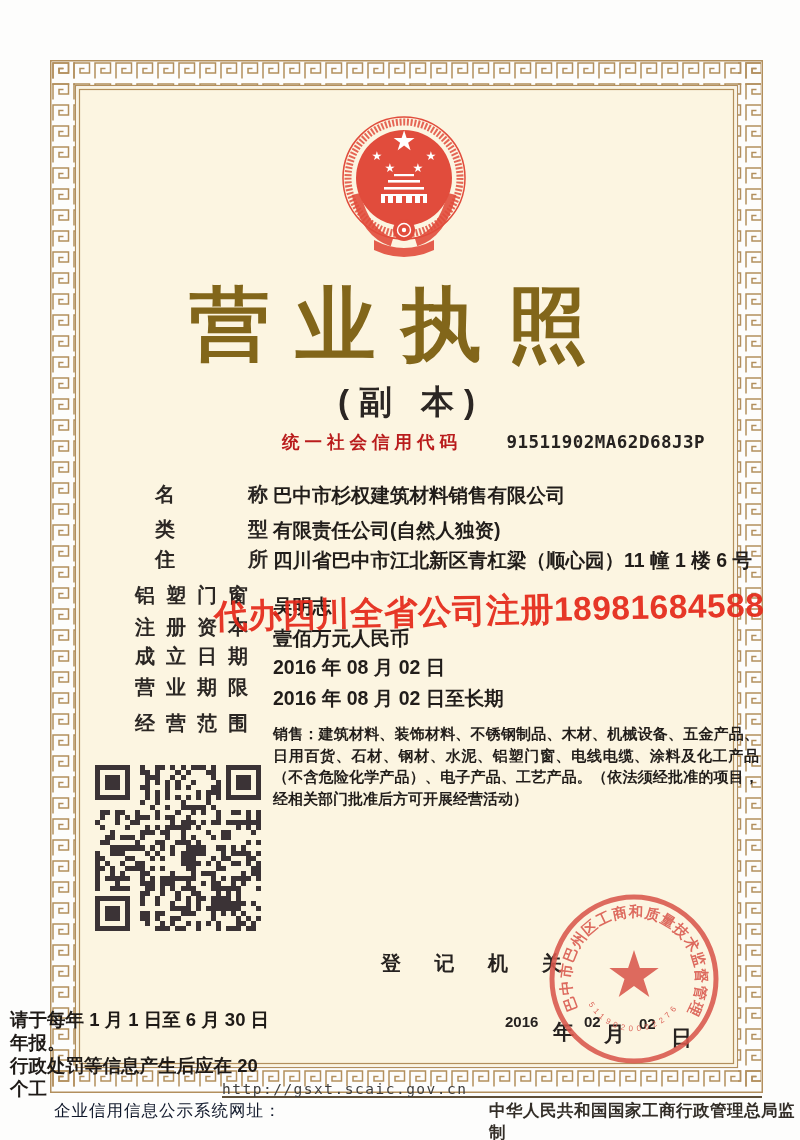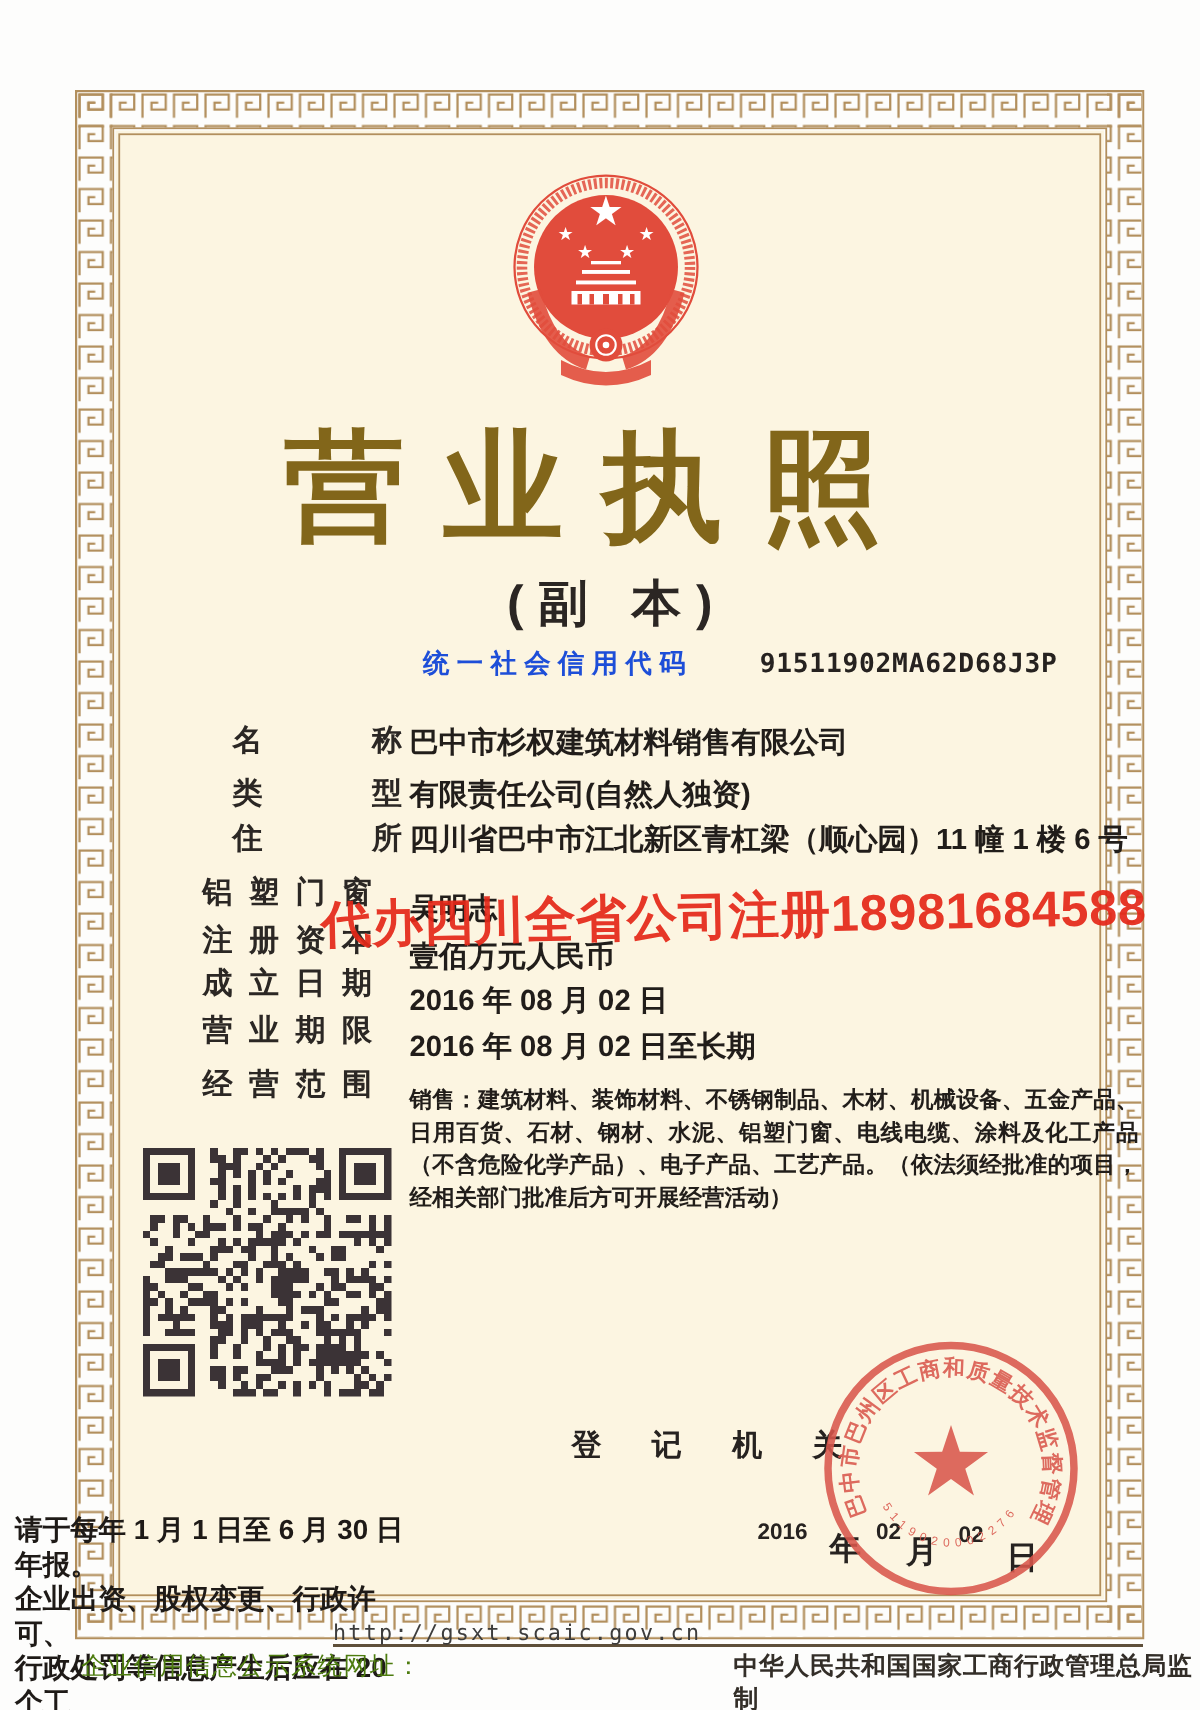--- a/index.html
+++ b/index.html
@@ -24,21 +24,21 @@
     text-align:center; font-size:80px; font-weight:700;
     color:#82661a; letter-spacing:26px; text-indent:26px;
     font-family:"Liberation Sans","DejaVu Sans",sans-serif;
   }
   .subtitle {
     left:50px; top:380px; width:713px; z-index:2;
     text-align:center; font-size:33px; font-weight:700;
     color:#2b2623; letter-spacing:10px; text-indent:10px;
   }
   .credit-line { left:282px; top:430px; z-index:2; white-space:nowrap; }
-  .credit-label { font-size:17.5px; font-weight:700; letter-spacing:5px; color:#1d4ed8; }
+  .credit-label { font-size:17.5px; font-weight:700; letter-spacing:5px; color:#b91c1c; }
   .credit-code  { font-size:17.5px; font-weight:600; color:#262220;
                   font-family:"DejaVu Sans Mono","Liberation Mono",monospace; letter-spacing:0.5px;margin-left:40px; }
 
   
   .frow { position:absolute; left:135px; z-index:2; }
   .flabel {
     position:absolute; left:0; top:0; width:113px;
     font-size:20px; font-weight:600; color:#2b2724;
     text-align:justify; text-align-last:justify; line-height:24px;
   }
@@ -72,21 +72,21 @@
   .d-yu    { left:53px;  top:10px; font-size:21px; }
   .d-month { left:84px;  top:5px;  font-size:15px; }
   .d-mu    { left:104px; top:12px; font-size:21px; }
   .d-day   { left:139px; top:7px;  font-size:15px; }
   .d-du    { left:171px; top:16px; font-size:21px; }
   .seal { left:545px; top:890px; z-index:4; opacity:.88; }
 
   
   .notice { left:10px; top:1008px; width:265px; z-index:6;
             font-size:18.5px; font-weight:700; line-height:23px; color:#1e1a17; }
-  .site-label { left:54px; top:1100px; z-index:6; font-size:16.5px; color:#4d7c0f; letter-spacing:1px; }
+  .site-label { left:54px; top:1100px; z-index:6; font-size:16.5px; color:#0f172a; letter-spacing:1px; }
   .site-url { left:222px; top:1081px; z-index:6; font-size:14.5px; color:#3c3c3c;
               font-family:"DejaVu Sans Mono","Liberation Mono",monospace; letter-spacing:1.5px; }
   .rule { left:222px; top:1096px; width:540px; height:2px; background:#5e4f39; z-index:5; }
   .issuer { left:489px; top:1100px; z-index:6; font-size:16.5px; font-weight:600; color:#332e28; letter-spacing:0.5px; }
 </style>
 </head>
 <body>
 
 <div class="page">
 
@@ -702,21 +702,20 @@
     <text font-size="14.5" fill="#d9574c" font-weight="bold" letter-spacing="1">
       <textPath href="#sealArcTop" startOffset="2">巴中市巴州区工商和质量技术监督管理局</textPath>
     </text>
     <text font-size="8" fill="#d9574c" letter-spacing="4">
       <textPath href="#sealArcBot" startOffset="8">5119020002276</textPath>
     </text>
   </svg>
 
   <div class="abs notice">
     <div>请于每年 1 月 1 日至 6 月 30 日年报。</div>
-    <div>企业出资、股权变更、行政许可、</div>
     <div>行政处罚等信息产生后应在 20 个工</div>
 
   </div>
 
   <div class="abs rule"></div>
   <div class="abs site-url">http://gsxt.scaic.gov.cn</div>
   <div class="abs site-label">企业信用信息公示系统网址：</div>
   <div class="abs issuer">中华人民共和国国家工商行政管理总局监制</div>
 
 </div>

